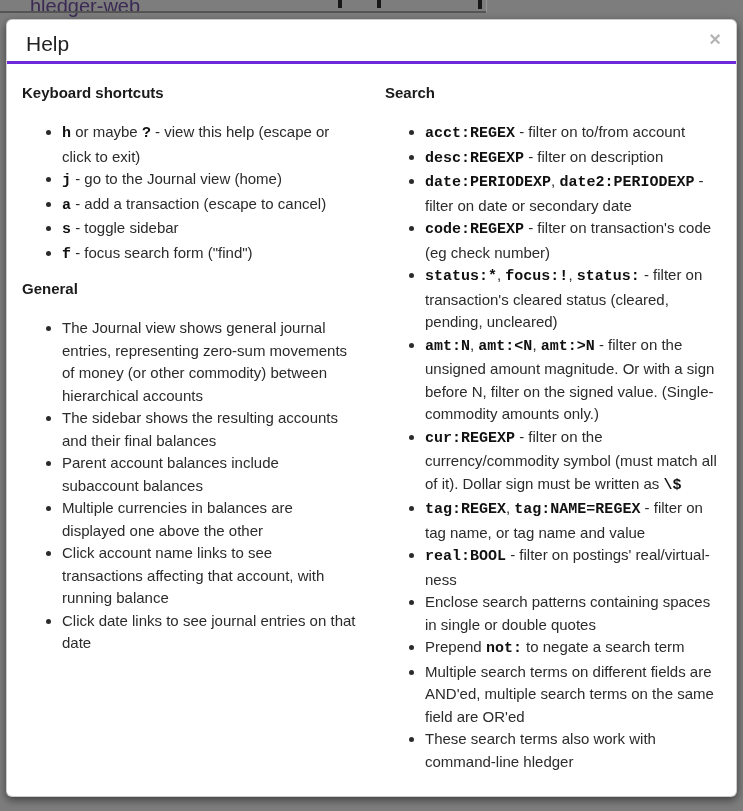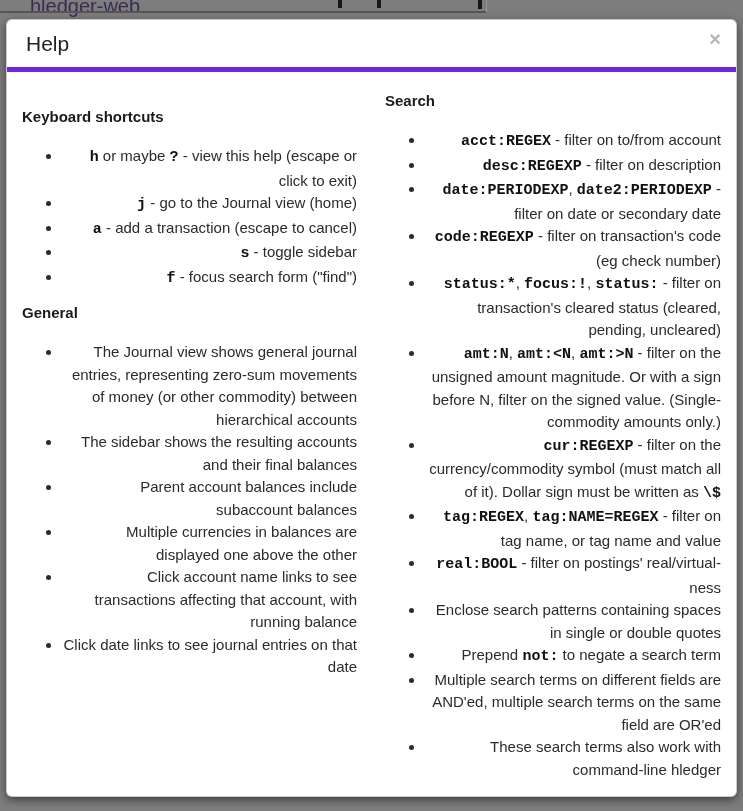--- a/index.html
+++ b/index.html
@@ -36,59 +36,58 @@
   .modal {
     position: absolute; left: 6px; top: 19px; right: 6px; bottom: 14px;
     background: #ffffff;
     border: 1px solid rgba(0,0,0,0.2);
     border-radius: 6px;
     box-shadow: 0 3px 9px rgba(0,0,0,0.5);
     overflow: hidden;
   }
   .modal-header {
     position: relative;
-    padding: 11px 15px 10px 19px;
-    border-bottom: 5px solid #6d28d9;
+    padding: 11px 15px 4px 19px;
+    border-bottom: 3px solid #6d28d9;
   }
   .modal-title {
     font-size: 21px; font-weight: 400; color: #222;
     line-height: 26px;
   }
   .close-btn {
     position: absolute; right: 15px; top: 9px;
     border: none; background: transparent;
     font-size: 20px; font-weight: 700;
     font-family: "Liberation Sans", sans-serif;
     color: #b5b5b5;
     cursor: pointer;
     line-height: 20px;
   }
   .modal-body {
     display: flex;
     padding: 15px 15px 20px 15px;
   }
-  .col-left  { width: 335px; margin-right: 28px; flex: none; margin-top: 16px; }
+  .col-left  { width: 335px; margin-right: 28px; flex: none; }
   .col-right { flex: 1; }
 
   .section h2 {
     font-size: 15px; font-weight: 700; color: #1a1a1a;
     margin: 3px 0 0 0;
     line-height: 22px;
   }
   .section + .section h2 { margin-top: 12px; }
   .section ul {
     margin: 17px 0 10px 0;
     padding-left: 40px;
     list-style: disc outside;
   }
   .section li {
     font-size: 15px;
     line-height: 22.5px;
     color: #2b2b2b;
-    text-align: right;
   }
   code {
     font-family: "Liberation Mono", "DejaVu Sans Mono", monospace;
     font-weight: 700;
     font-size: 15px;
     color: #111;
   }
 </style>
 </head>
 <body>

